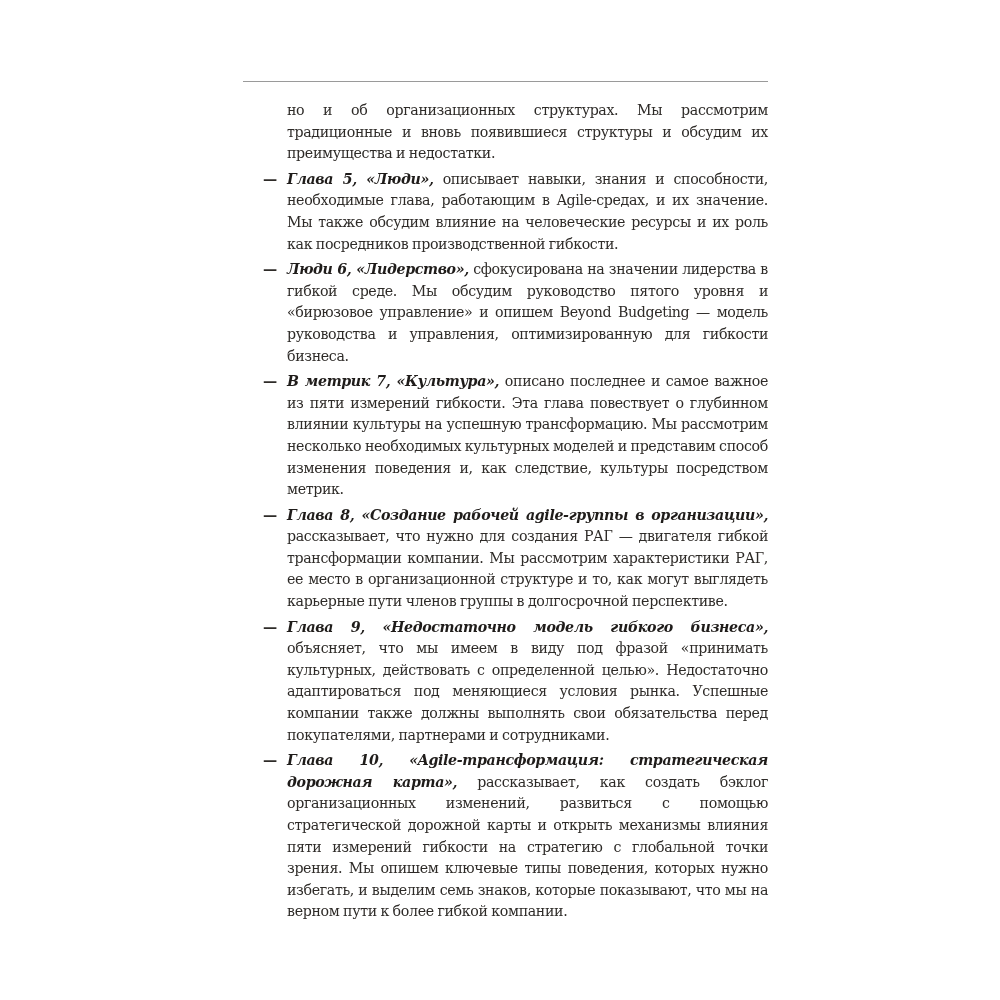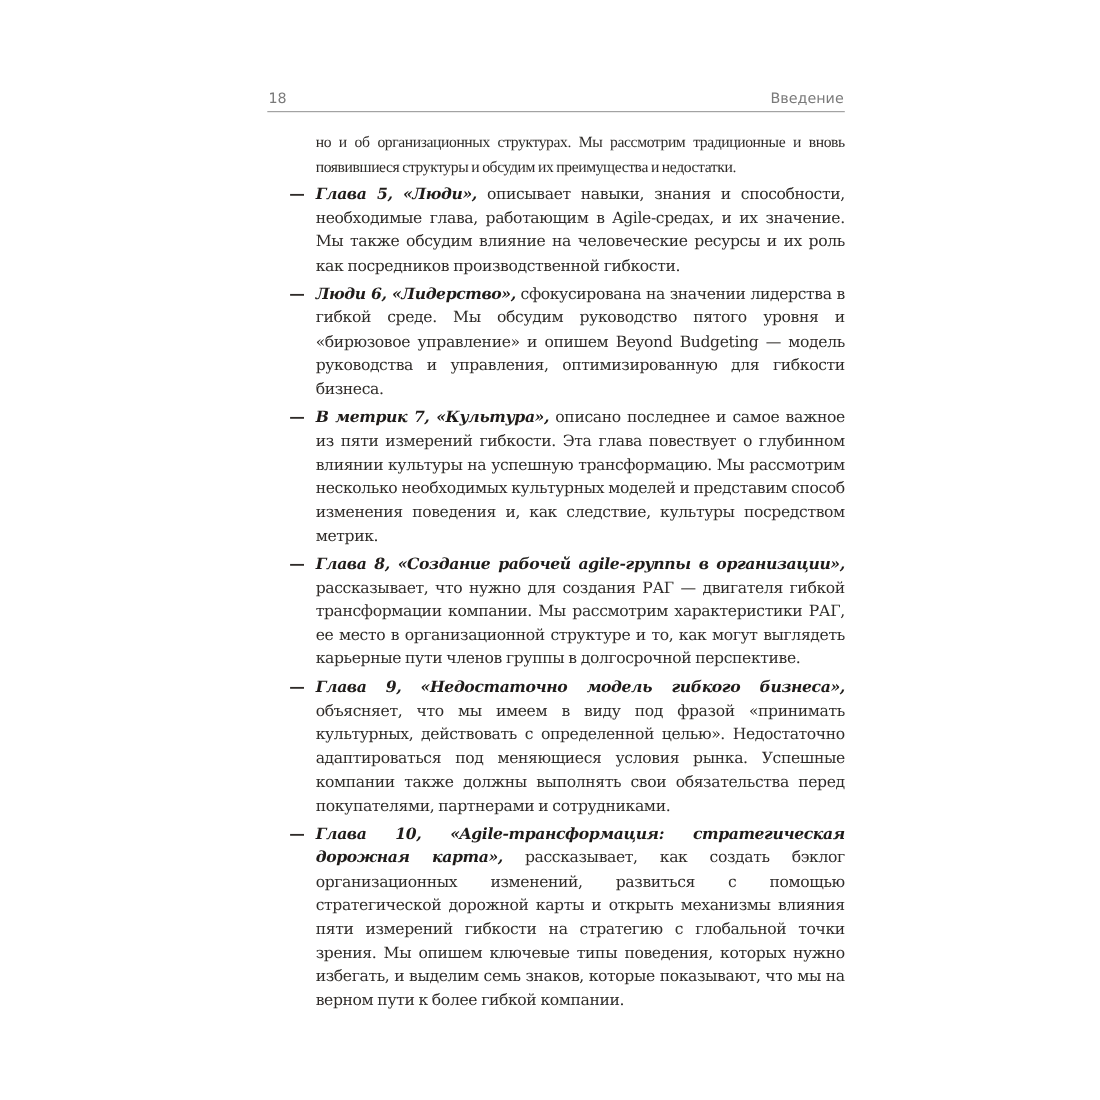--- a/index.html
+++ b/index.html
@@ -41,21 +41,20 @@
       line-height: 21.6px;
       color: #2e2b28;
       letter-spacing: -0.35px;
       word-spacing: -0.5px;
     }
     .para {
       margin: 0 0 4px 0;
       padding-left: 44px;
       text-align: justify;
       text-align-last: left;
-      font-family: Liberation Serif, serif;
     }
     .item {
       position: relative;
       margin: 0 0 4px 0;
       padding-left: 44px;
       text-align: justify;
       text-align-last: left;
     }
     .item .dash {
       position: absolute;
@@ -66,24 +65,20 @@
     .item b {
       font-weight: bold;
       color: #1f1c1a;
       font-style: italic;
     }
   </style>
 </head>
 <body>
 
 <div class="page">
-  <div class="running-head">
-    <span>18</span>
-    <span>Введение</span>
-  </div>
   <div class="head-rule"></div>
 
   <div class="body">
     <p class="para">но и об организационных структурах. Мы рассмотрим традиционные и вновь появившиеся структуры и обсудим их преимущества и недостатки.</p>
 
     <p class="item">
       <span class="dash">—</span><b>Глава 5, «Люди»,</b><span> описывает навыки, знания и способности, необходимые глава, работающим в Agile-средах, и их значение. Мы также обсудим влияние на человеческие ресурсы и их роль как посредников производственной гибкости.</span>
     </p>
 
     <p class="item">

